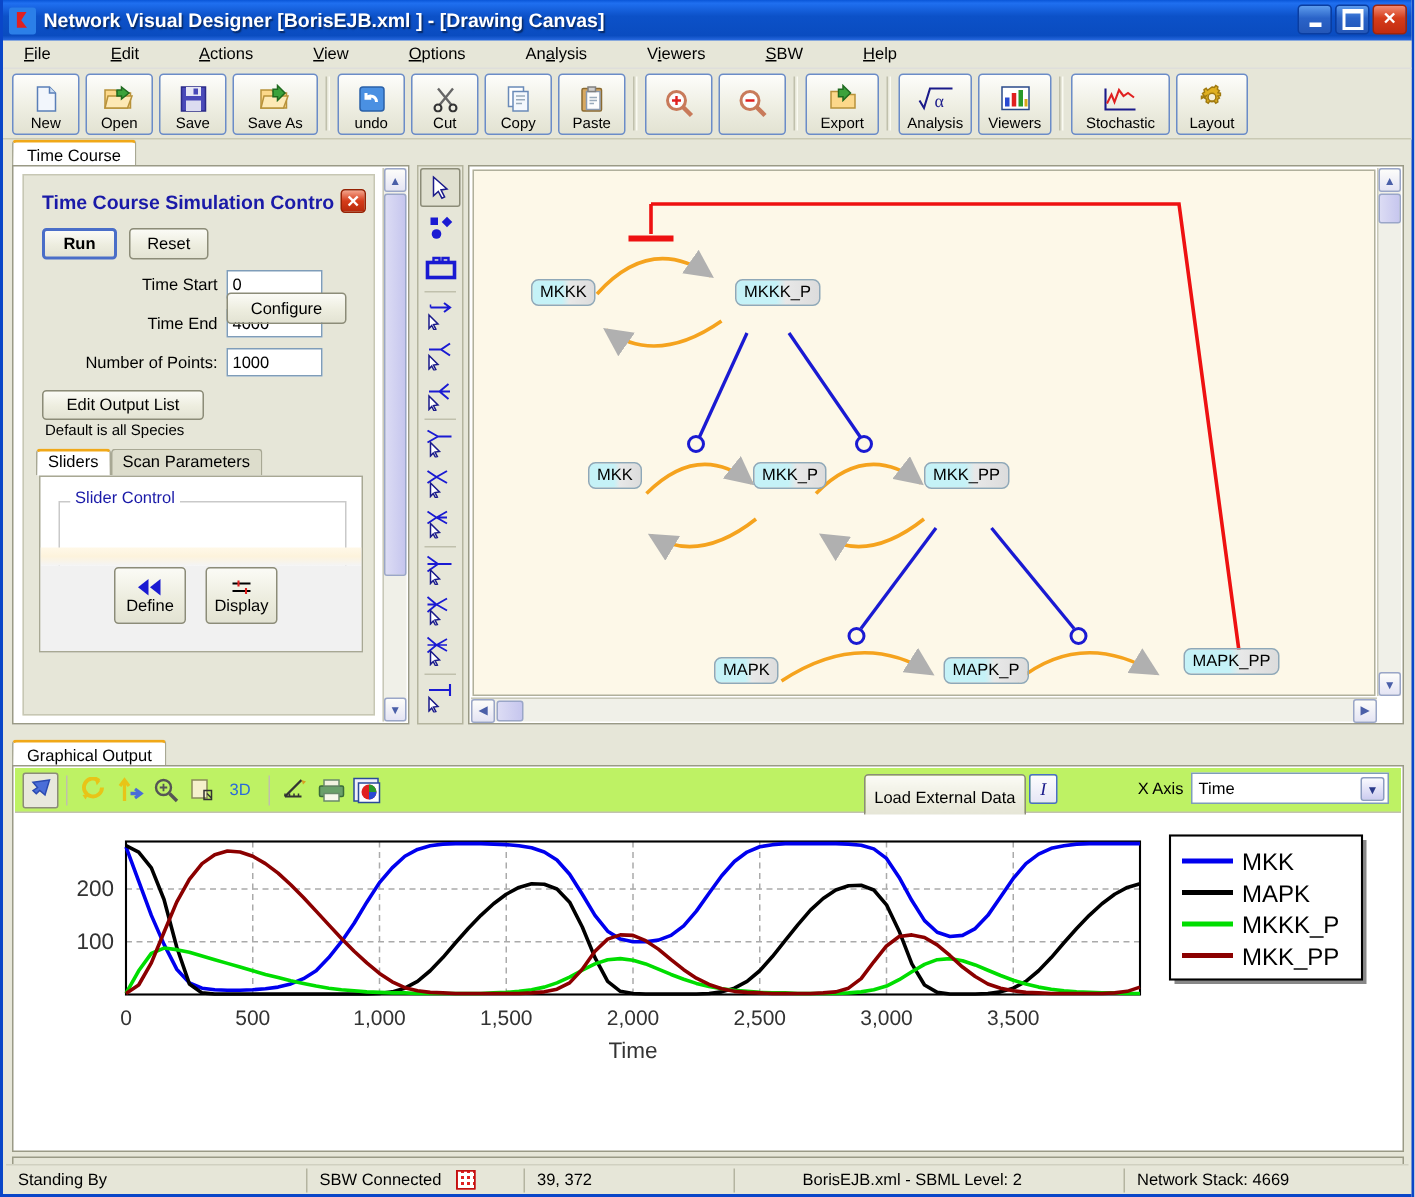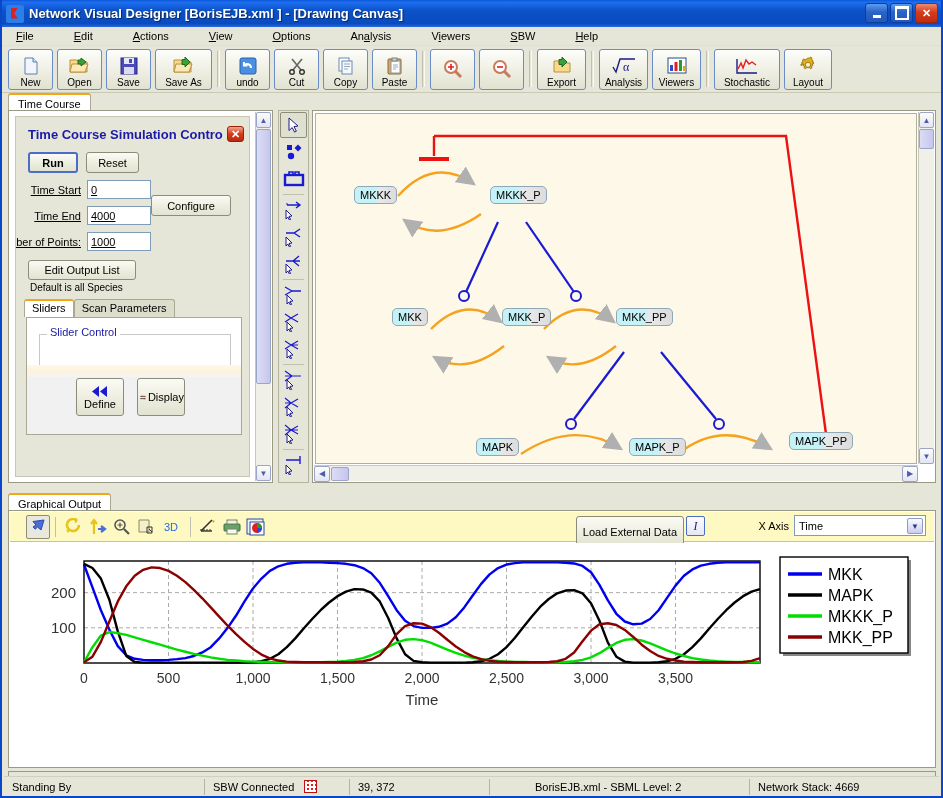--- a/index.html
+++ b/index.html
@@ -146,21 +146,21 @@
     border:1px solid #8c8c78; border-radius:3px;
     background: linear-gradient(to bottom,#fbfbf6,#ededdf 55%,#e3e3d3);
     font-size:11px; color:#000; cursor:default;
     display:inline-flex; align-items:center; justify-content:center;
   }
   .btn.primary { border:2px solid #4a6ec8; font-weight:bold; }
   #runrow { margin: 10px 0 0 12px; display:flex; align-items:flex-end; }
   #btnRun { width:50px; height:21px; margin-right:8px; }
   #btnReset { width:53px; height:21px; }
   #btnConfigure { width:80px; height:21px; position:absolute; right:18px; top:78px; }
-  .frow { display:flex; align-items:center; justify-content:flex-end; margin-top:7px; padding-right:98px;text-decoration:underline;}
+  .frow { display:flex; align-items:center; justify-content:flex-end; margin-top:7px; padding-right:34px;}
   .frow .flab { font-size:11px; margin-right:6px; white-space:nowrap; }
   .frow input {
     width:64px; height:19px; font-size:11px;
     border:1px solid #7f9db9; background:#fff; padding:0 3px;
     font-family:"Liberation Sans",sans-serif;
   }
   #btnEditOutput { width:108px; height:20px; margin: 9px 0 0 12px; }
   #defnote { font-size:10px; margin:2px 0 0 14px; }
 
   
@@ -189,21 +189,21 @@
   #sliderlegend {
     position:absolute; left:20px; top:8px; font-size:11px; color:#1a1aa8;
     background:#fff; padding:0 3px;
   }
   #sliderband {
     position:absolute; left:0; right:0; top:47px; height:12px;
     background:linear-gradient(to bottom,#fff8e8,#fdf3dc,#f4f4f4);
   }
   #sliderband2 { position:absolute; left:0; right:0; top:59px; bottom:0; background:#f1f1f1; }
   #btnDefine { position:absolute; left:49px; top:60px; width:48px; height:38px; flex-direction:column; }
-  #btnDisplay { position:absolute; left:110px; top:60px; width:48px; height:38px; flex-direction:row; }
+  #btnDisplay { position:absolute; left:110px; top:60px; width:48px; height:38px; flex-direction:column; }
   .mini { font-size:11px; line-height:12px; }
 
   
   .vsb {
     position:absolute; width:16px; background:#f0f0e8;
     border-left:1px solid #c8c8b8;
     display:flex; flex-direction:column; justify-content:space-between;
   }
   .sbbtn {
     height:16px; background:linear-gradient(to bottom,#fdfdfa,#e4e4f4);
@@ -260,22 +260,22 @@
   
   #gopanel {
     position:absolute; left:4px; top:400px; right:3px; height:275px;
   }
   #gobox {
     position:absolute; left:0; top:17px; right:0; bottom:0;
     background:#fff; border:1px solid #9a9a86;
   }
   #gotoolbar {
     position:absolute; left:1px; top:1px; right:1px; height:30px;
-    background:#fef9c3; border-bottom:1px solid #c2c2b0;
-    display:flex; align-items:center; padding-left:16px;
+    background:#bef264; border-bottom:1px solid #c2c2b0;
+    display:flex; align-items:center; padding-left:5px;
   }
   .gbtn { width:24px; height:24px; display:flex; align-items:center; justify-content:center; cursor:default; }
   .gbtn.sel { border:1px solid #8c8c78; background:#e8e8dc; border-radius:2px; }
   .gsep { width:1px; height:20px; background:#c0c0ac; margin:0 5px; }
   #loadExt {
     position:absolute; right:250px; top:4px; height:31px; padding:0 6px; font-size:11px;
   }
   #infoBtn {
     position:absolute; right:229px; top:4px; width:19px; height:20px;
     border:1px solid #4a6ec8; border-radius:2px;

